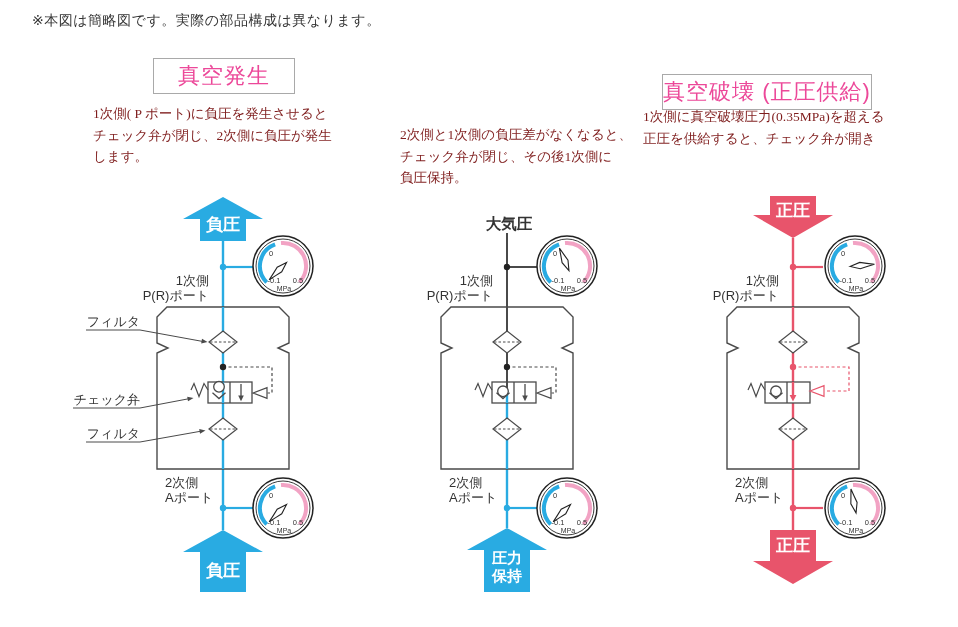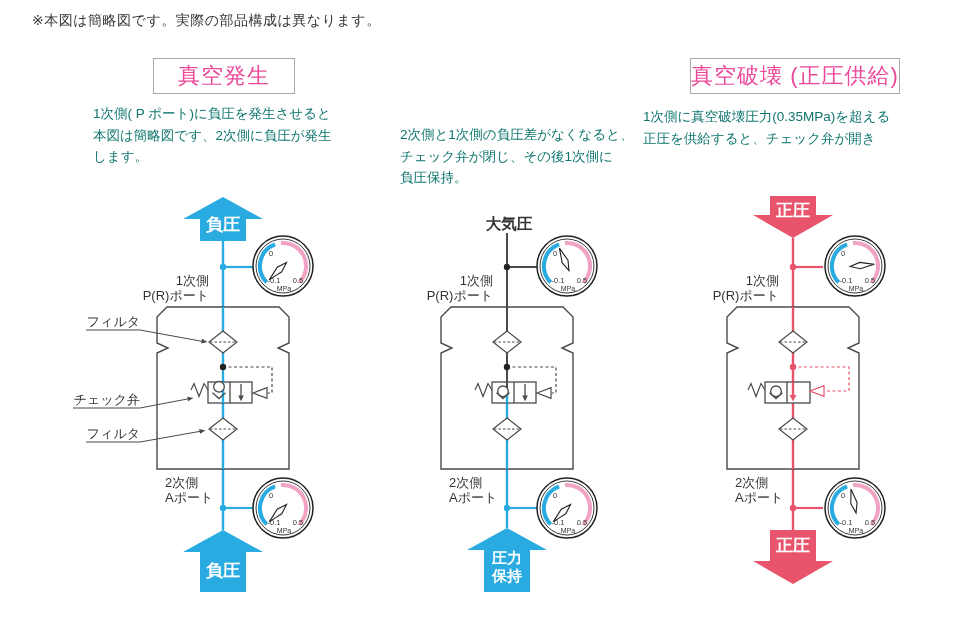--- a/index.html
+++ b/index.html
@@ -1,38 +1,38 @@
 <!DOCTYPE html>
 <html><head>
 <meta charset="utf-8">
 <style>
   html,body{margin:0;padding:0;background:#fff;}
   body{font-family:"Liberation Sans","DejaVu Sans",sans-serif;color:#333;}
   #stage{position:relative;width:958px;height:627px;background:#fff;overflow:hidden;}
   .note{position:absolute;left:32px;top:12px;font-size:14px;color:#333;letter-spacing:.5px;}
   .title-box{position:absolute;top:58px;height:34px;border:1px solid #a9a9a9;background:#fff;
              display:flex;align-items:center;justify-content:center;font-size:22px;color:#ec4899;letter-spacing:1px;}
-  .desc{position:absolute;font-size:13.5px;line-height:21.5px;color:#0f766e;}
+  .desc{position:absolute;font-size:13.5px;line-height:21.5px;color:#7f1d1d;font-family:Liberation Serif, serif;}
   svg{position:absolute;left:0;top:0;}
   svg text{fill:#333;font-family:"Liberation Sans","DejaVu Sans",sans-serif;}
   .wlabel{fill:#fff;font-weight:bold;}
 </style>
 </head>
 <body>
 
 <div id="stage">
 
   <div class="note">※本図は簡略図です。実際の部品構成は異なります。</div>
 
   <div class="title-box" style="left:153px;width:140px;">真空発生</div>
-  <div class="title-box" style="left:690px;width:208px;">真空破壊 (正圧供給)</div>
+  <div class="title-box" style="left:662px;width:208px;margin-top:16px;">真空破壊 (正圧供給)</div>
 
   <div class="desc" style="left:93px;top:103px;">
     <div>1次側( P ポート)に負圧を発生させると</div>
-    <div>本図は簡略図です、2次側に負圧が発生</div>
+    <div>チェック弁が閉じ、2次側に負圧が発生</div>
     <div>します。</div>
   </div>
   <div class="desc" style="left:400px;top:124px;">
     <div>2次側と1次側の負圧差がなくなると、</div>
     <div>チェック弁が閉じ、その後1次側に</div>
     <div>負圧保持。</div>
   </div>
   <div class="desc" style="left:643px;top:106px;">
     <div>1次側に真空破壊圧力(0.35MPa)を超える</div>
     <div>正圧を供給すると、チェック弁が開き</div>

